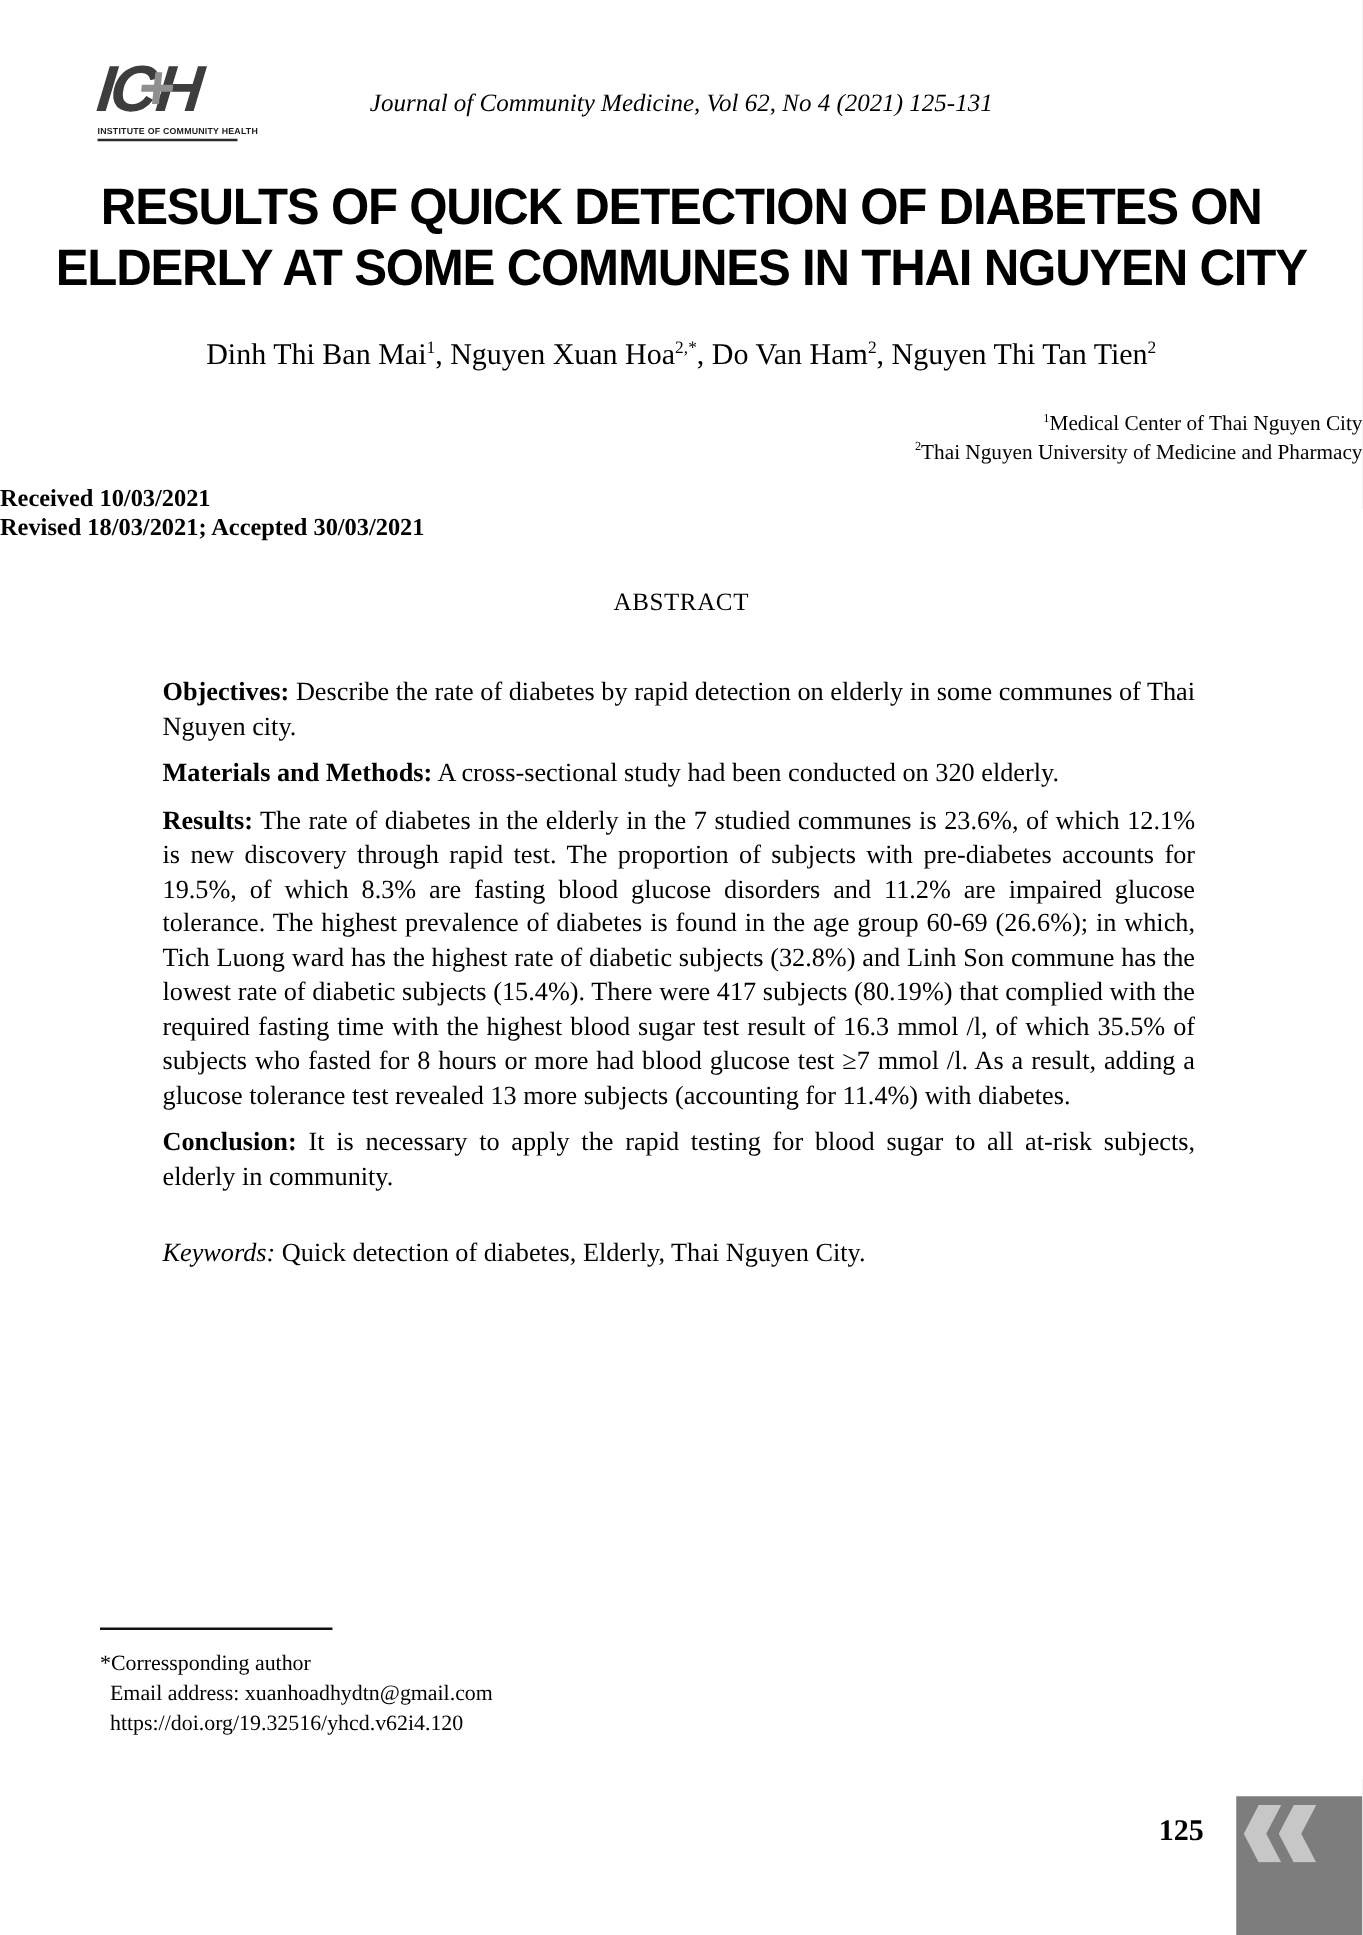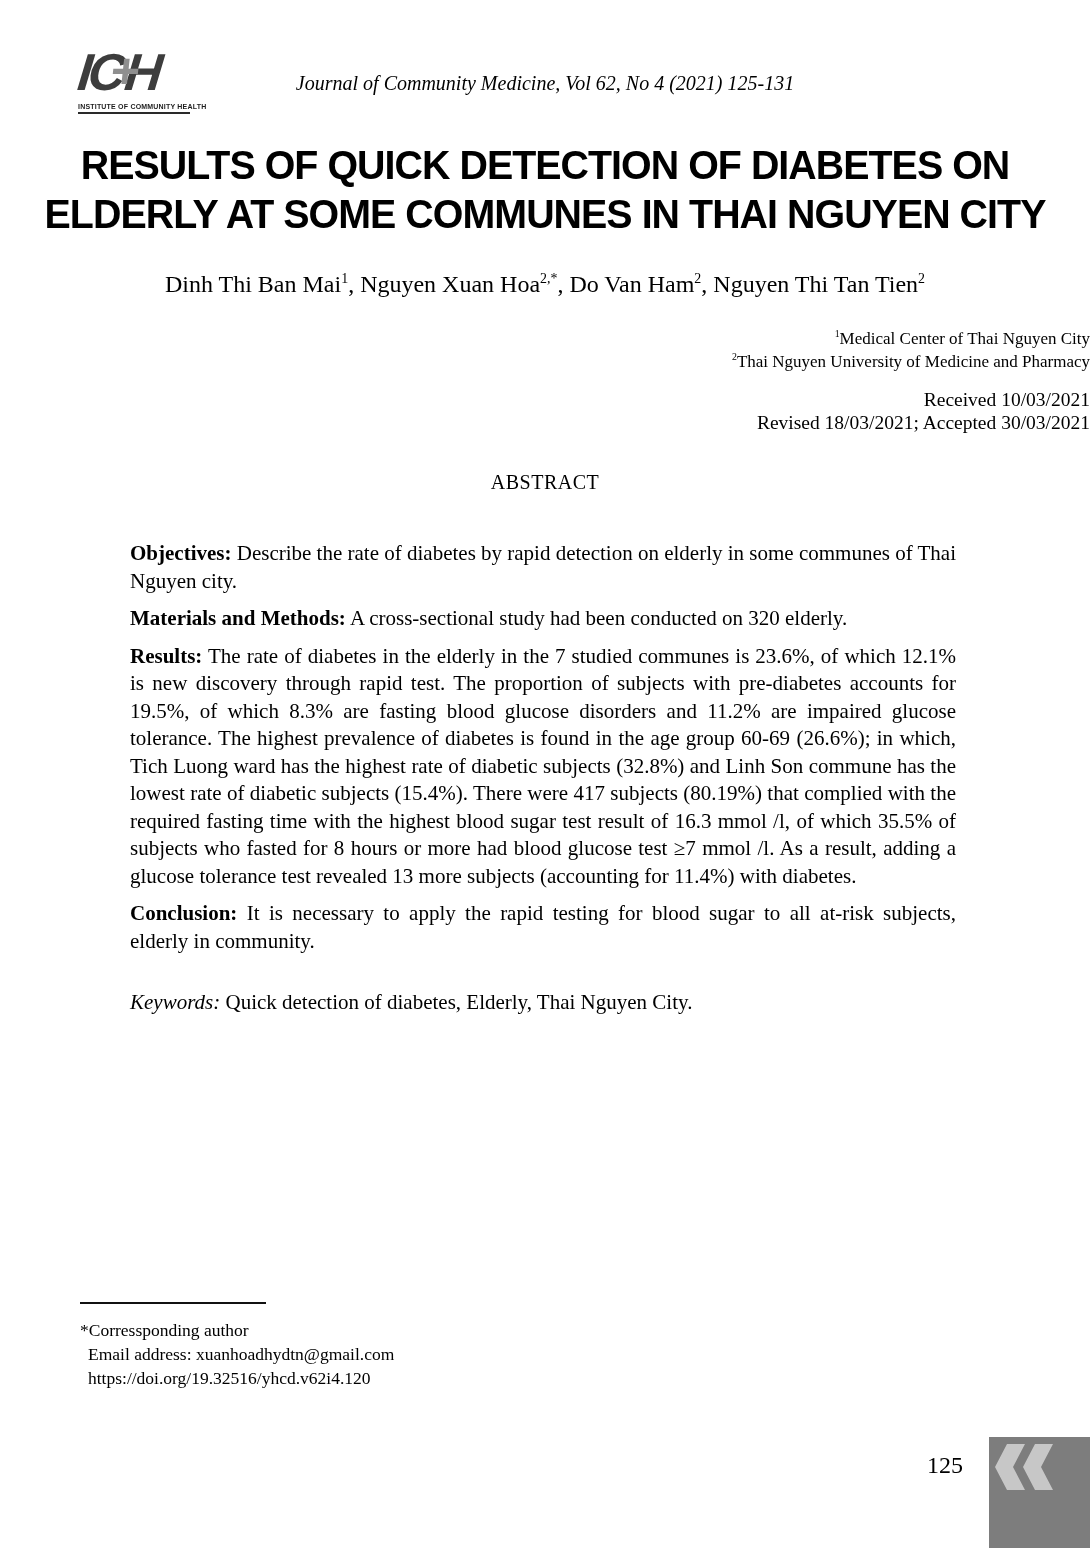--- a/index.html
+++ b/index.html
@@ -54,21 +54,21 @@
     position:absolute;left:0;top:271px;width:100%;
     text-align:center;font-size:24px;
   }
   sup{vertical-align:super;font-size:.58em;line-height:0;}
   .affiliations{
     position:absolute;left:0;top:327px;width:100%;
     text-align:right;font-size:17px;line-height:23px;
   }
   .dates{
     position:absolute;left:0;top:388px;width:100%;
-    text-align:right;font-size:19.5px;line-height:23px;
+    text-align:left;font-size:19.5px;line-height:23px;font-weight:bold;
   }
 
   
   .abstract-heading{
     position:absolute;left:0;top:471px;width:100%;
     text-align:center;font-weight:normal;font-size:20px;letter-spacing:.5px;
   }
   .abstract-body{
     position:absolute;left:118px;top:540px;width:838px;
     font-size:21px;line-height:27.5px;text-align:justify;
@@ -86,20 +86,21 @@
   .footnote{
     position:absolute;left:80px;top:1318px;
     font-size:17.5px;line-height:24px;
   }
   .fn-line + .fn-line{padding-left:8px;}
 
   
   .page-number{
     position:absolute;right:127px;top:1452px;
     font-size:24px;
+    font-weight:bold;
   }
   .corner{
     position:absolute;right:0;bottom:0;
     width:101px;height:111px;background:#7d7d7d;
   }
   .chev{
     position:absolute;top:7px;width:30px;height:46px;background:#c7c7c7;
     clip-path:polygon(40% 0,100% 0,60% 50%,100% 100%,40% 100%,0 50%);
   }
   .chev.c1{left:6px;}

